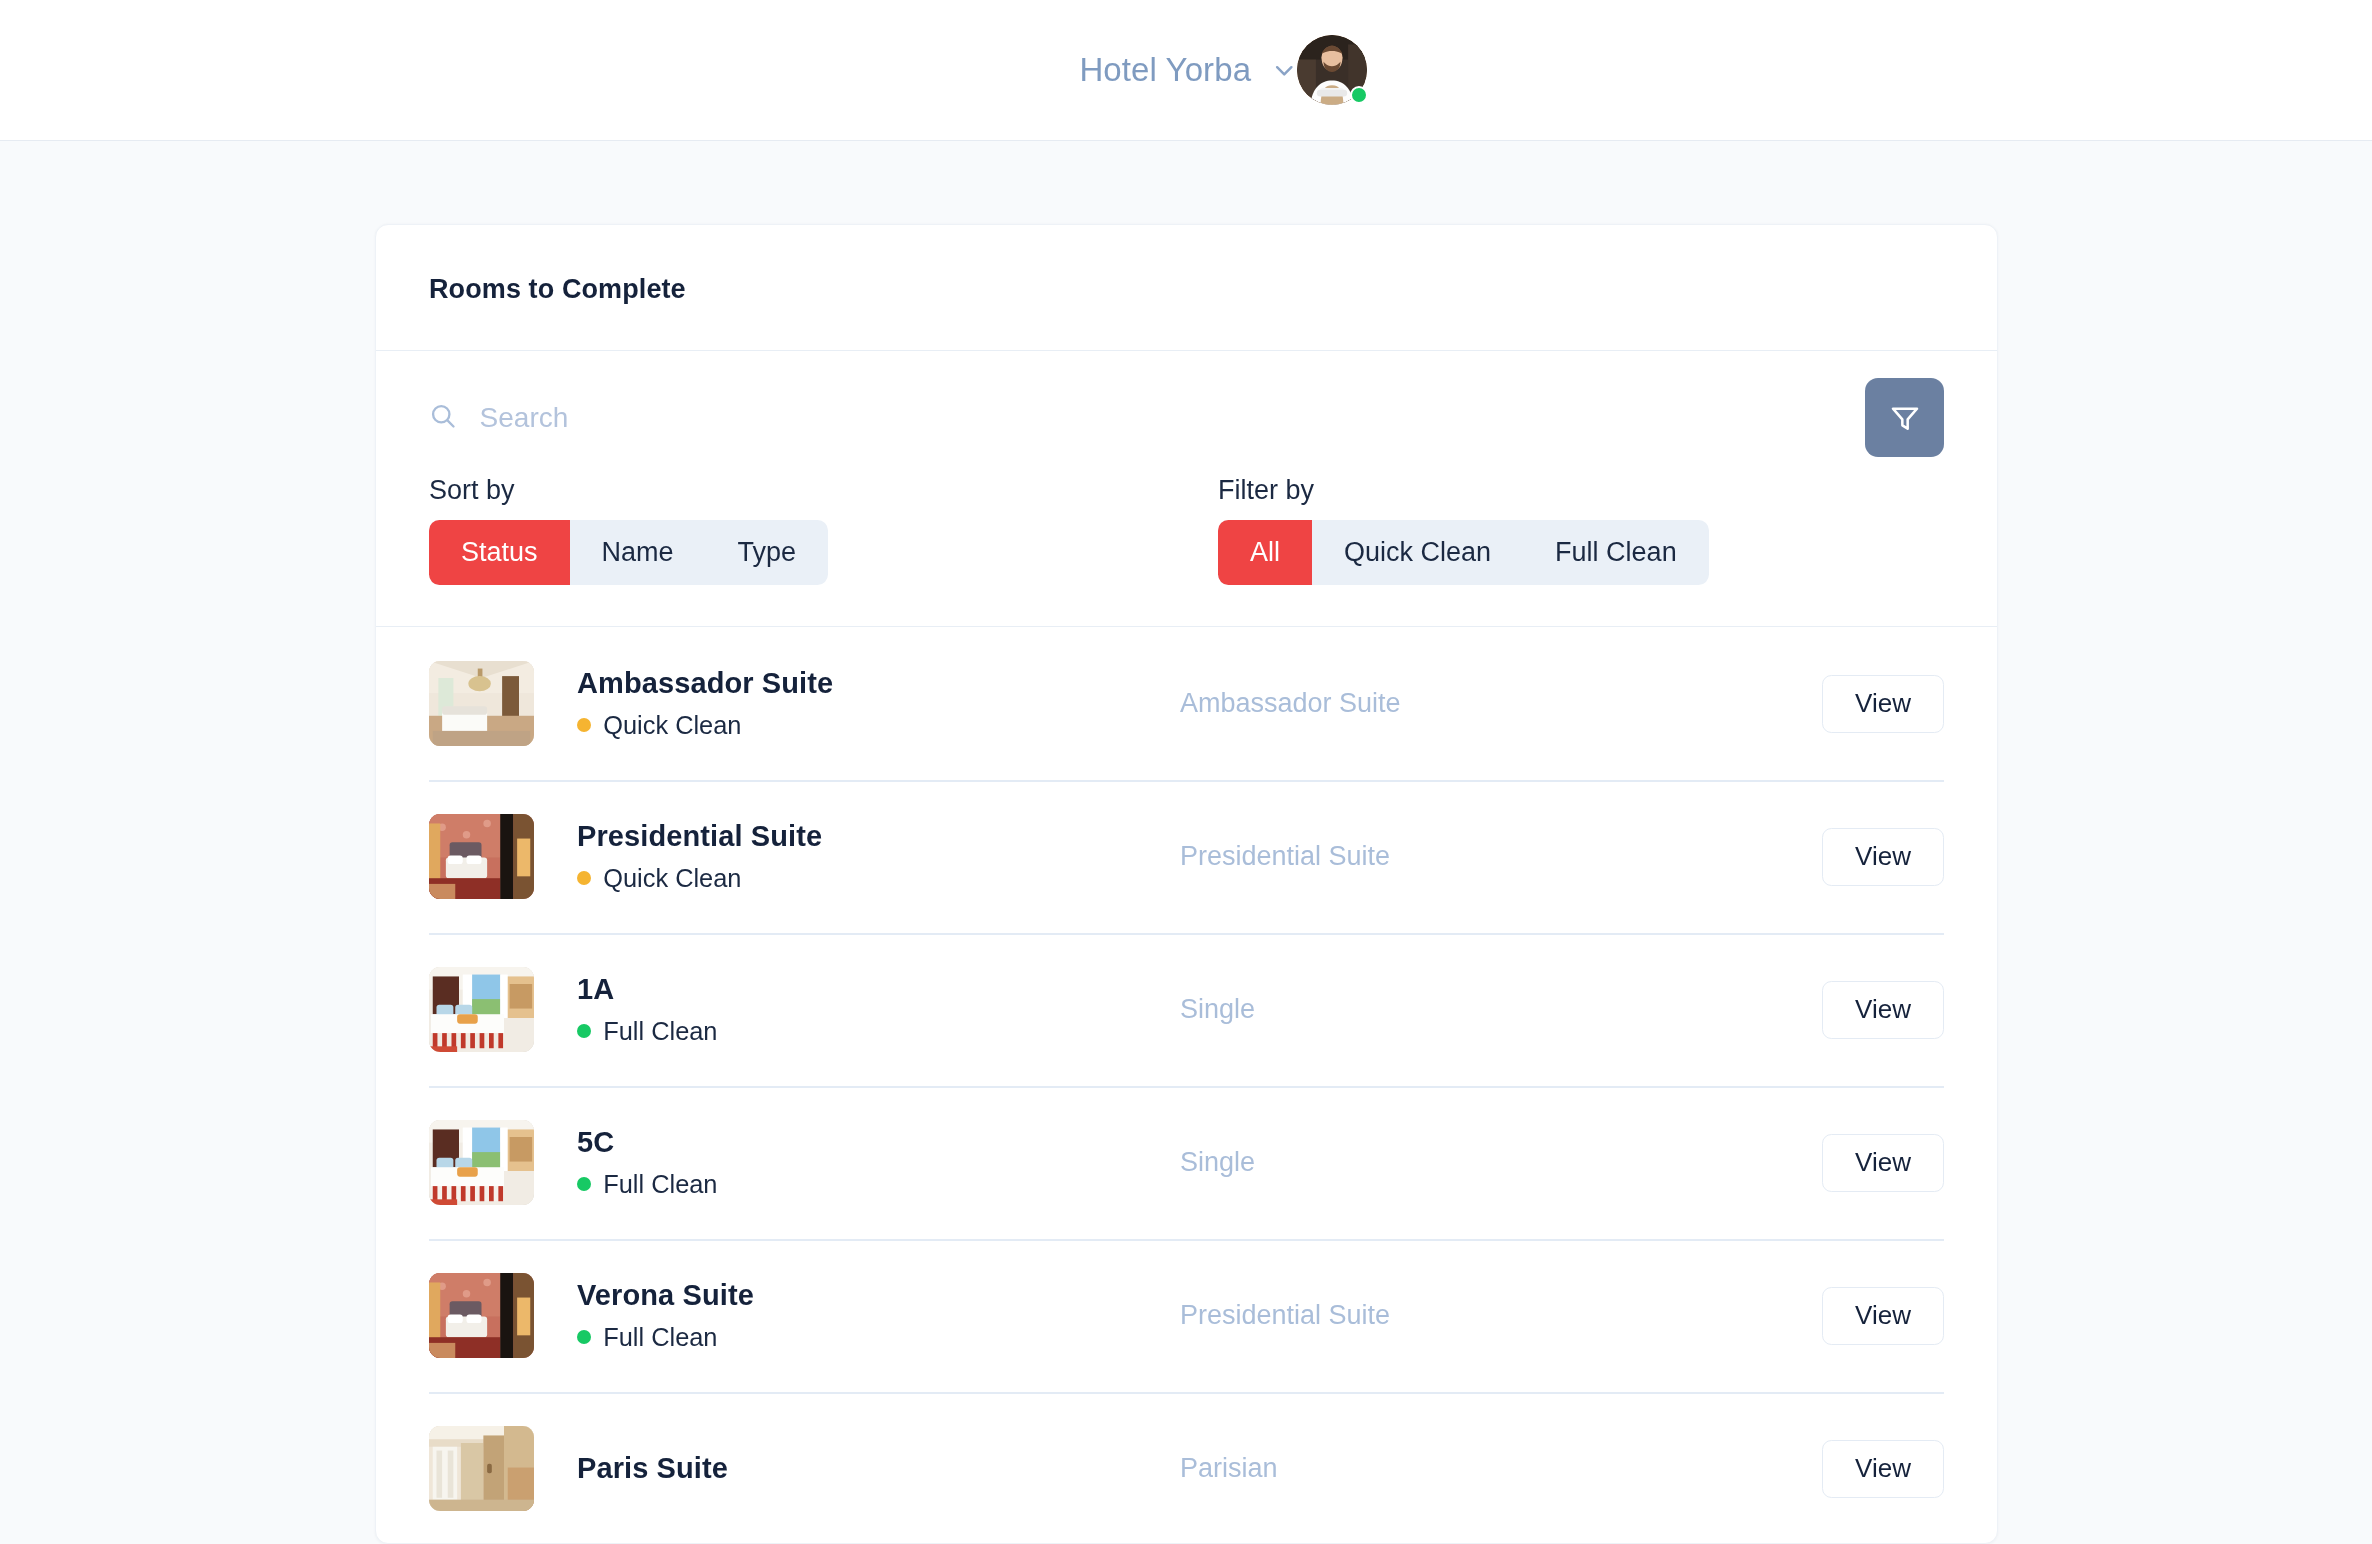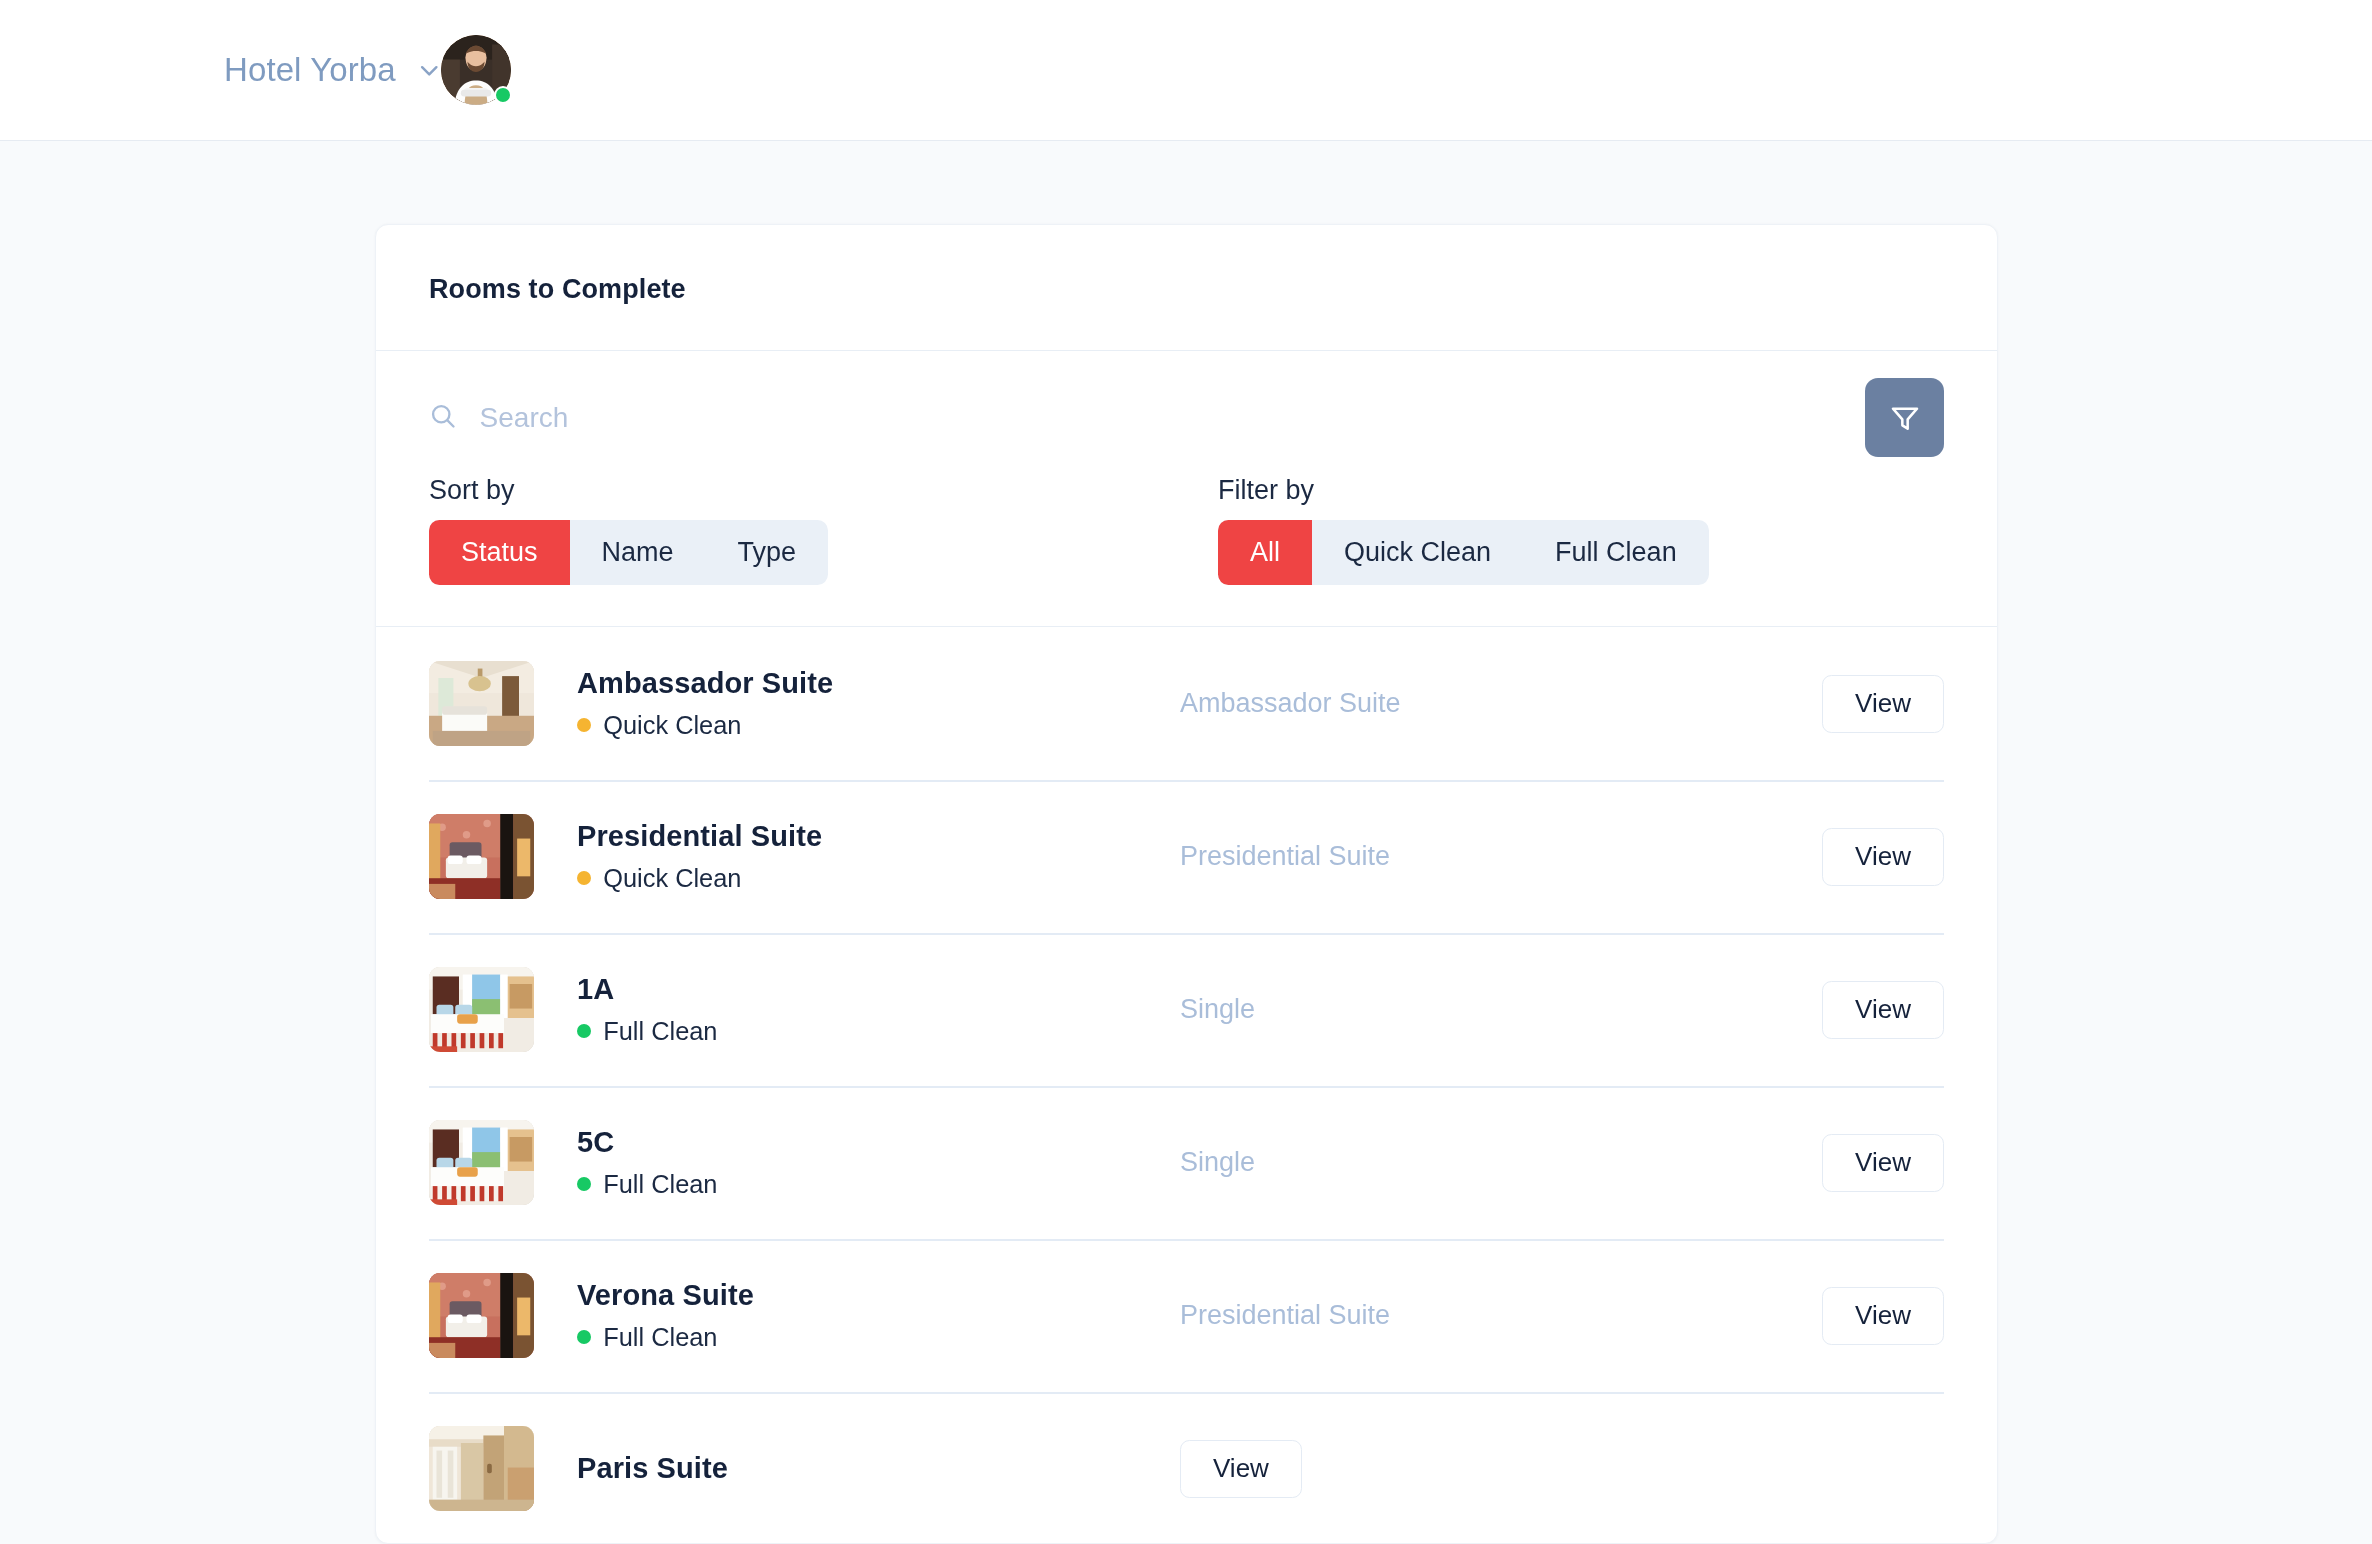--- a/index.html
+++ b/index.html
@@ -12,21 +12,21 @@
     -webkit-font-smoothing: antialiased;
   }
 
   
   .navbar {
     height: 141px;
     background: #ffffff;
     border-bottom: 0.9px solid #e6ebf2;
     display: flex;
     align-items: center;
-    justify-content: flex-start;
+    justify-content: center;
     padding: 0 151px 0 224px;
     position: relative;
   }
   .brand {
     display: flex;
     align-items: center;
     gap: 21px;
     cursor: pointer;
   }
   .brand-title {
@@ -505,19 +505,20 @@
             <rect x="58" y="10" width="22" height="80" fill="#c2a377"></rect>
             <rect x="62" y="40" width="5" height="10" rx="2" fill="#8a6a43"></rect>
             <rect x="80" y="0" width="32" height="90" fill="#d3b98f"></rect>
             <rect x="84" y="44" width="28" height="46" fill="#caa070"></rect>
             <rect x="0" y="78" width="112" height="12" fill="#cdb58f"></rect>
           </svg>
         </div>
         <div class="row-main">
           <div class="room-name">Paris Suite</div>
         </div>
+        <div class="room-type">Parisian</div>
         <button class="view-btn">View</button>
       </div>
 
     </div>
   </div>
 </div>
 
 
 </body></html>

